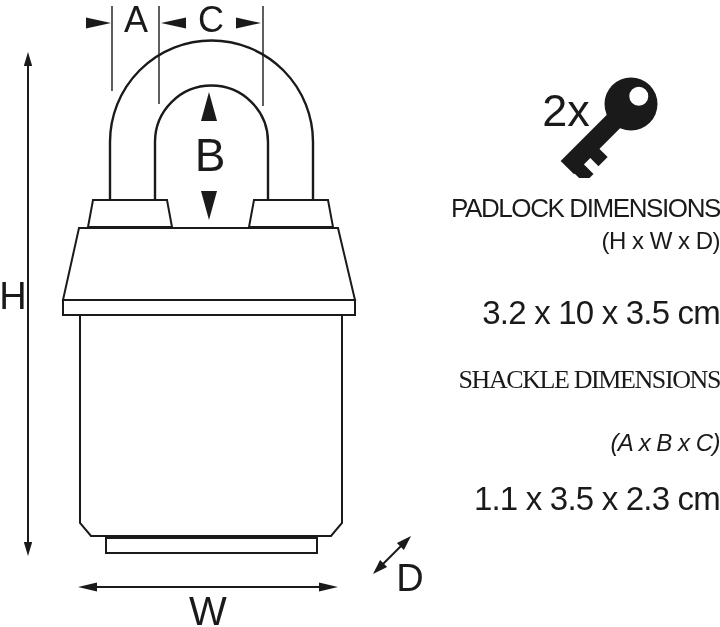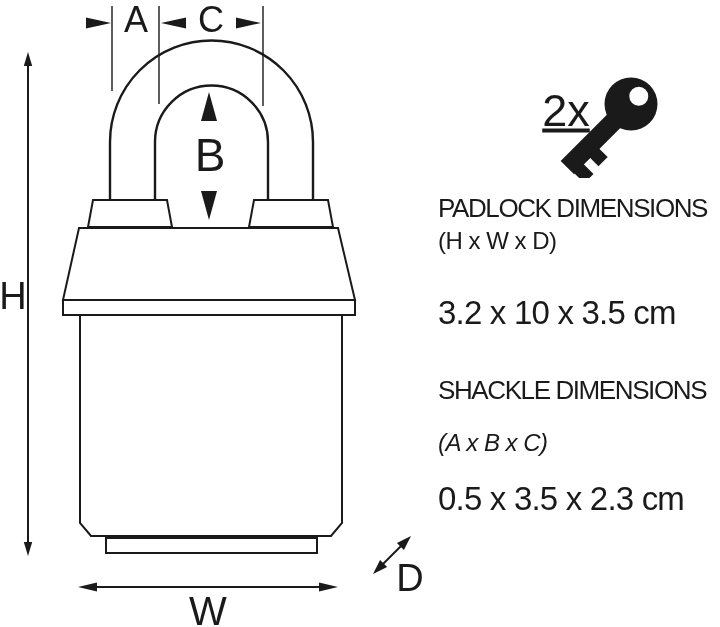--- a/index.html
+++ b/index.html
@@ -24,36 +24,35 @@
   .lbl-h { left:13px;  top:296px; font-size:38px; }
   .lbl-a { left:136px; top:20px;  font-size:36px; }
   .lbl-c { left:211px; top:20px;  font-size:36px; }
   .lbl-b { left:210px; top:155px; font-size:46px; }
   .lbl-w { left:208px; top:611px; font-size:40px; }
   .lbl-d { left:410px; top:578px; font-size:38px; }
   .info-line {
     position:absolute;
     left:438px;
     width:282px;
-    text-align:left;
+    text-align:right;
     line-height:1.05;
     white-space:nowrap;
   }
   .sec-title { font-size:26px; letter-spacing:-1.4px; }
   .sec-sub   { font-size:24px; letter-spacing:-0.5px; }
   .sec-value { font-size:33px; letter-spacing:-0.8px; }
   .t1 { top:195px; } .s1 { top:228px; } .v1 { top:296px; }
-  .t2 { top:377px; } .s2 { top:430px;font-style:italic; } .v2 { top:482px; }
+  .t2 { top:366px;font-family:Liberation Serif, serif; } .s2 { top:430px;font-style:italic; } .v2 { top:482px; }
   .keys-count {
     position:absolute;
     left:566px; top:110px;
     transform:translate(-50%,-50%);
     font-size:45px;
     line-height:1;
-    text-decoration:underline;
   }
 </style>
 </head>
 <body>
 
 <svg class="abs" style="left:0;top:0" width="450" height="627" viewBox="0 0 450 627">
 
   <g>
     <line x1="28" y1="60" x2="28" y2="548" stroke="currentColor" stroke-width="2"></line>
     <polygon points="28,52 23.8,66 32.2,66" fill="currentColor"></polygon>
@@ -122,13 +121,13 @@
     <circle cx="-11" cy="0" r="9.5" fill="#ffffff"></circle>
   </g>
 </svg>
 
 <div class="info-line sec-title t1">PADLOCK DIMENSIONS</div>
 <div class="info-line sec-sub s1">(H x W x D)</div>
 <div class="info-line sec-value v1">3.2 x 10 x 3.5 cm</div>
 
 <div class="info-line sec-title t2">SHACKLE DIMENSIONS</div>
 <div class="info-line sec-sub s2">(A x B x C)</div>
-<div class="info-line sec-value v2">0.5 x 3.5 x 2.3 cm</div>
+<div class="info-line sec-value v2">1.1 x 3.5 x 2.3 cm</div>
 
 </body></html>

